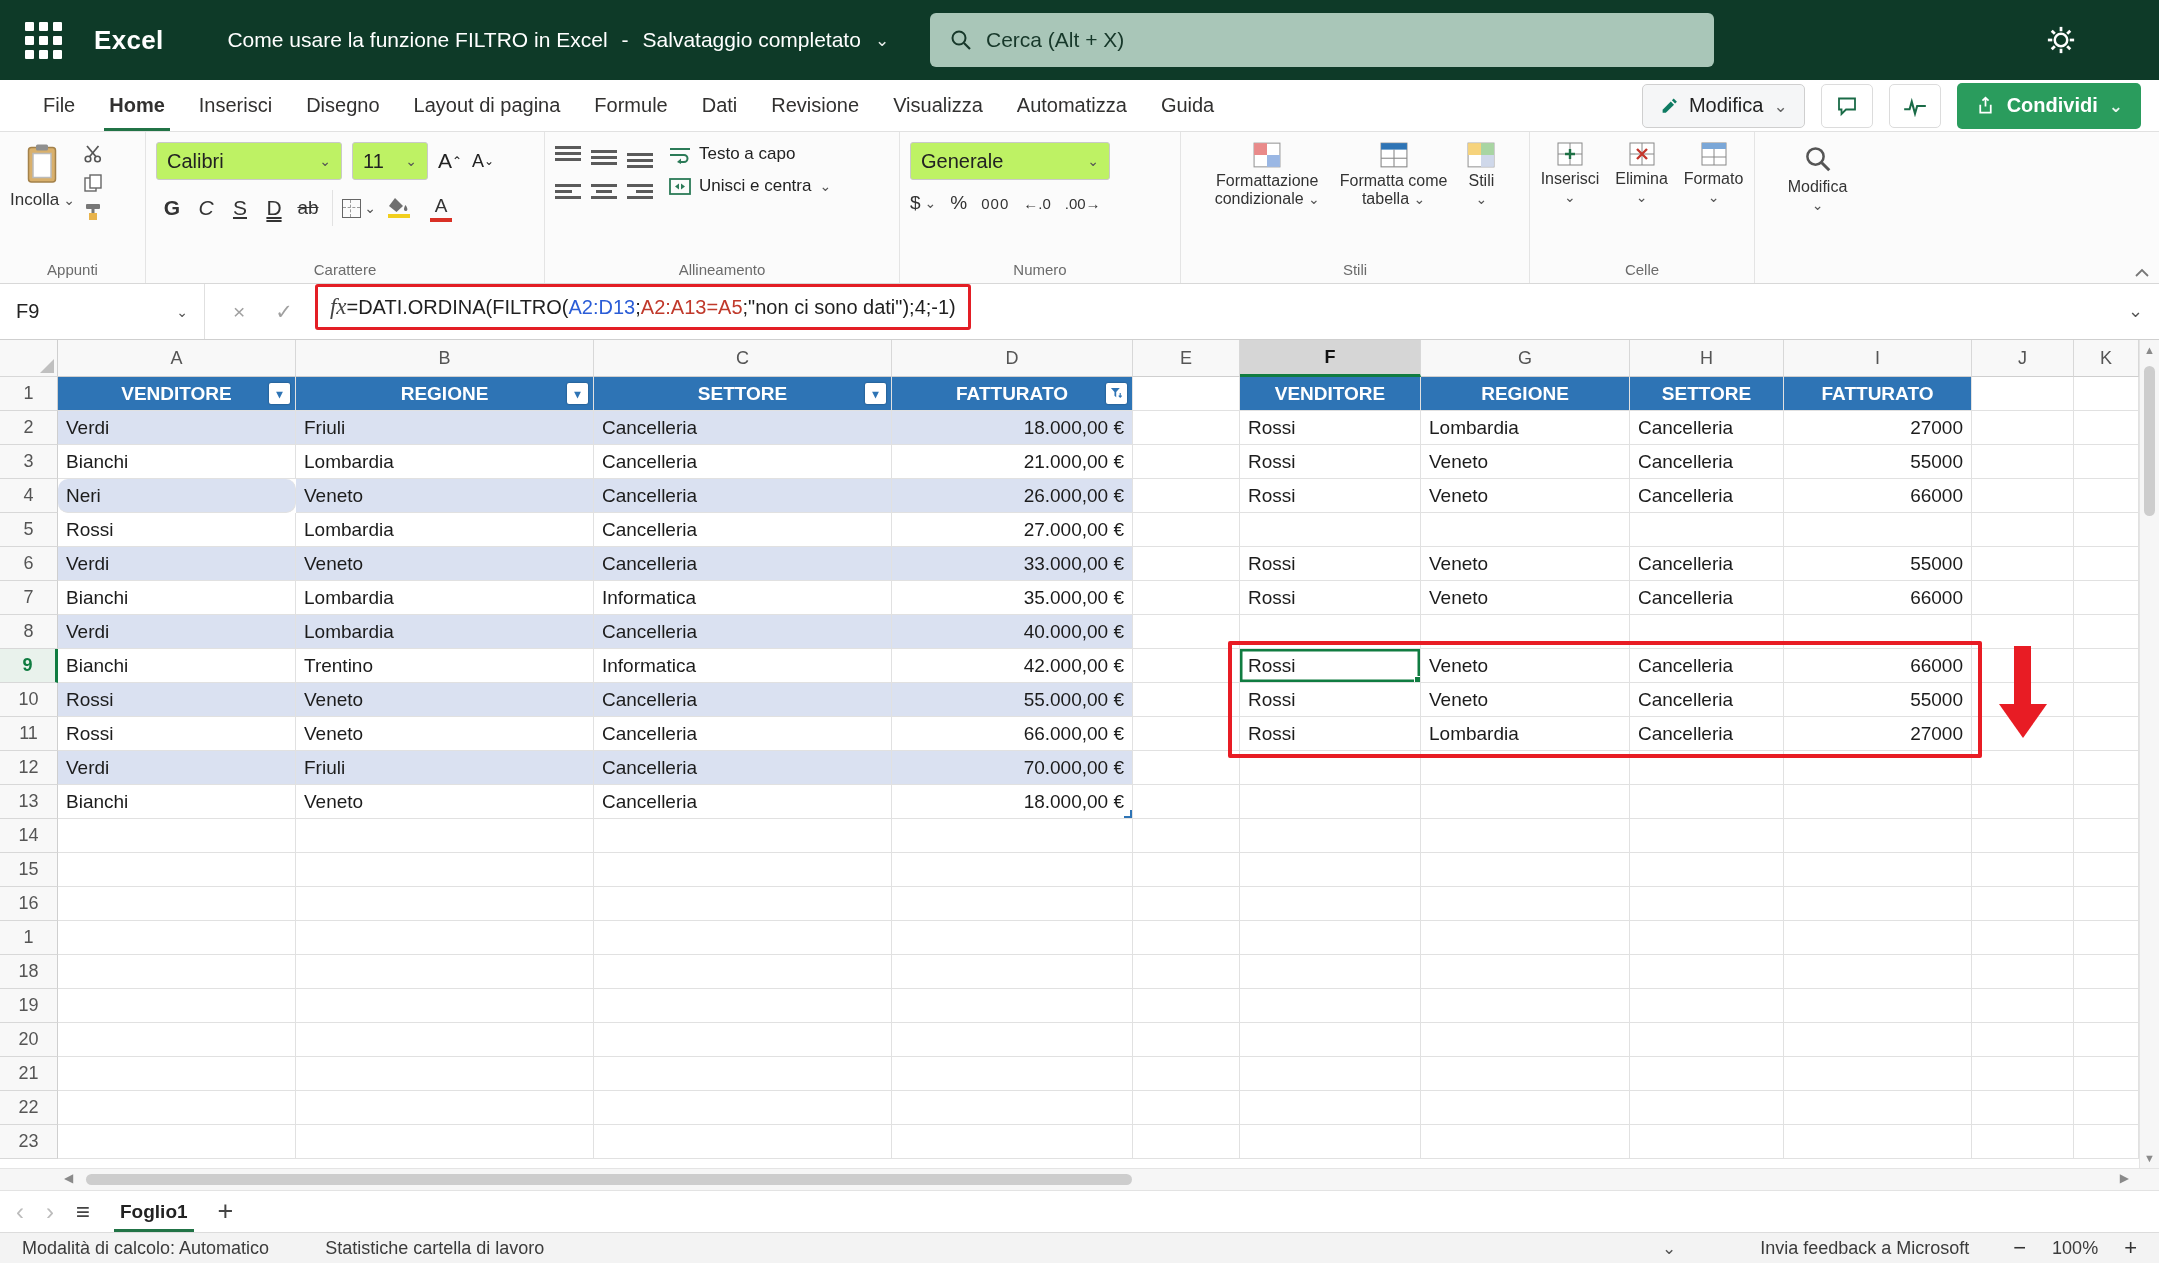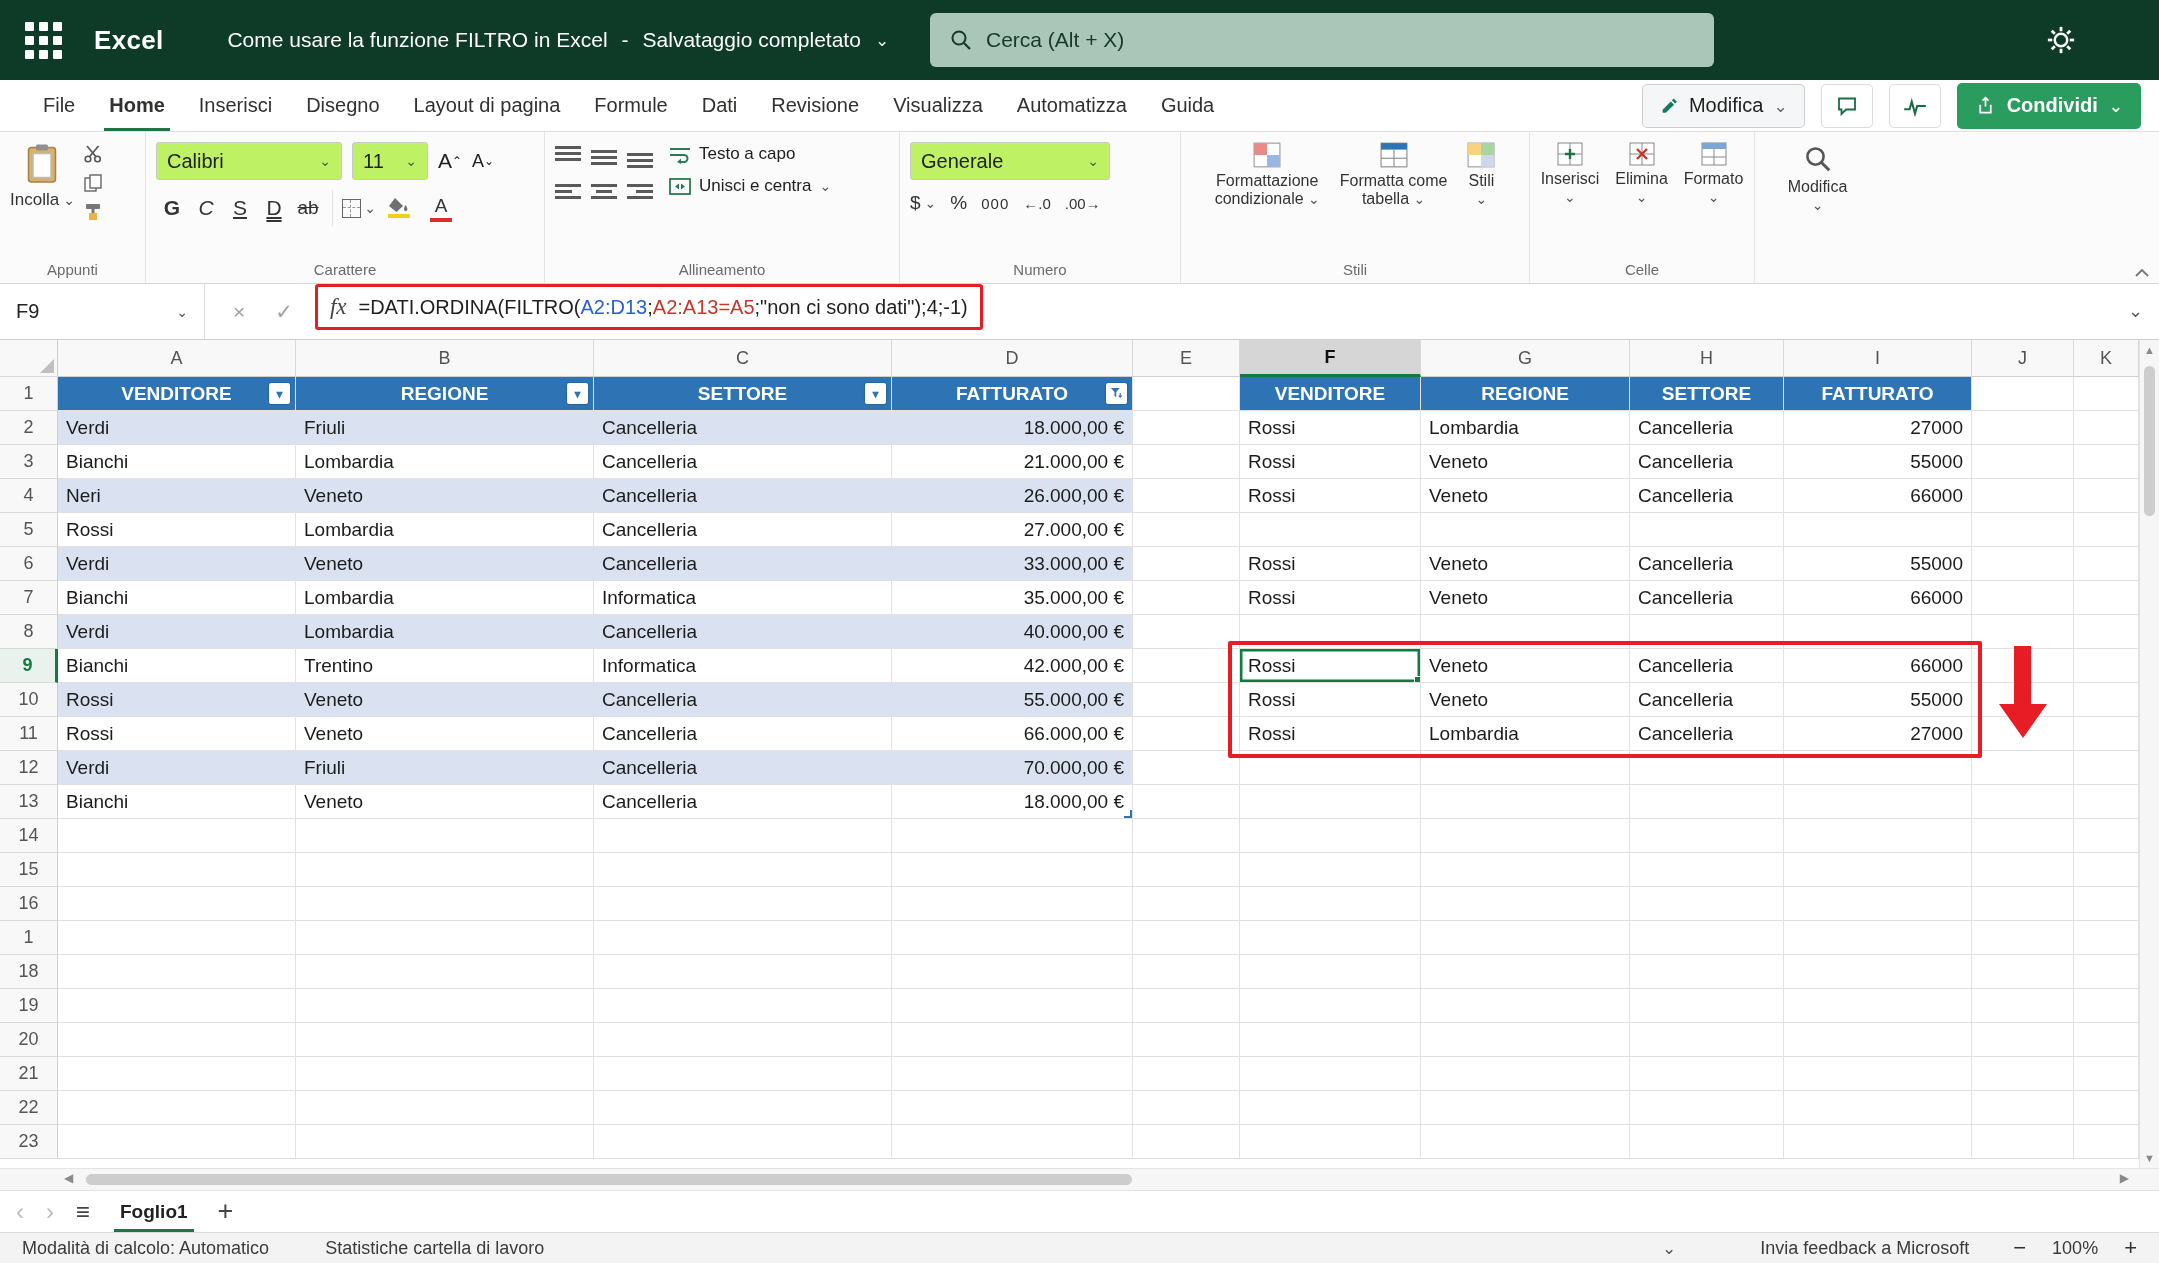--- a/index.html
+++ b/index.html
@@ -55,21 +55,21 @@
   .hali i:nth-child(2){width:65%}
   .two-line { font-size:16px; color:#333; text-align:center; line-height:1.15; }
   .sep-v { width:1px; align-self:stretch; background:#e2e2e2; margin:0 6px; }
   .collapse-ribbon { position:absolute; right:10px; bottom:6px; cursor:pointer; }
 
   
   .fbar { height:56px; background:#fff; border-bottom:1px solid #cfcfcf; display:flex; flex:0 0 auto; position:relative; }
   .namebox { width:205px; height:100%; display:flex; align-items:center; justify-content:space-between; padding:0 16px; font-size:20px; border-right:1px solid #e0e0e0; cursor:pointer; }
   .fb-ctl { display:flex; align-items:center; gap:30px; margin:0 22px 0 28px; color:#a0a0a0; font-size:21px; }
   .fx { font-family:"Liberation Serif", serif; font-style:italic; font-size:23px; color:#444; }
-  .fred { display:flex; align-items:center; gap:12px; border:3px solid #e31e25; border-radius:3px; height:46px; padding:0 12px; }
+  .fred { display:flex; align-items:center; border:3px solid #e31e25; border-radius:3px; height:46px; padding:0 12px; }
   #formula-parts { font-size:20px; white-space:nowrap; }
   .fbar-exp { position:absolute; right:16px; top:16px; color:#555; font-size:18px; cursor:pointer; }
 
   
   #gridwrap { position:relative; flex:1 1 auto; background:#fff; overflow:hidden; }
   #grid { position:absolute; left:0; top:0; width:2139px; }
   .grow { display:flex; }
   .cell, .chdr, .rhdr { border-right:1px solid #e1e1e1; border-bottom:1px solid #e1e1e1; display:flex; align-items:center; font-size:19px; color:#1c1c1c; position:relative; padding:0 8px; overflow:hidden; white-space:nowrap; }
   .chdr { height:37px; background:#f8f8f8; color:#555; justify-content:center; border-right-color:#d8d8d8; border-bottom-color:#cfcfcf; font-size:18px; cursor:pointer; }
   .rhdr { width:58px; background:#f8f8f8; color:#555; justify-content:center; border-right-color:#cfcfcf; border-bottom-color:#d8d8d8; font-size:18px; cursor:pointer; }
@@ -554,21 +554,21 @@
         <div class="cell" style="width: 107px;"></div>
         <div class="cell" style="width: 181px;">Rossi</div>
         <div class="cell" style="width: 209px;">Veneto</div>
         <div class="cell" style="width: 154px;">Cancelleria</div>
         <div class="cell num" style="width: 188px;">55000</div>
         <div class="cell" style="width: 102px;"></div>
         <div class="cell" style="width: 65px;"></div>
       </div>
       <div class="grow">
         <div class="rhdr" style="height: 34px;">4</div>
-        <div class="cell band" style="width: 238px;">Neri</div>
+        <div class="cell band" style="width: 238px; border-radius: 10px;">Neri</div>
         <div class="cell band" style="width: 298px;">Veneto</div>
         <div class="cell band" style="width: 298px;">Cancelleria</div>
         <div class="cell band num" style="width: 241px;">26.000,00 €</div>
         <div class="cell" style="width: 107px;"></div>
         <div class="cell" style="width: 181px;">Rossi</div>
         <div class="cell" style="width: 209px;">Veneto</div>
         <div class="cell" style="width: 154px;">Cancelleria</div>
         <div class="cell num" style="width: 188px;">66000</div>
         <div class="cell" style="width: 102px;"></div>
         <div class="cell" style="width: 65px;"></div>

